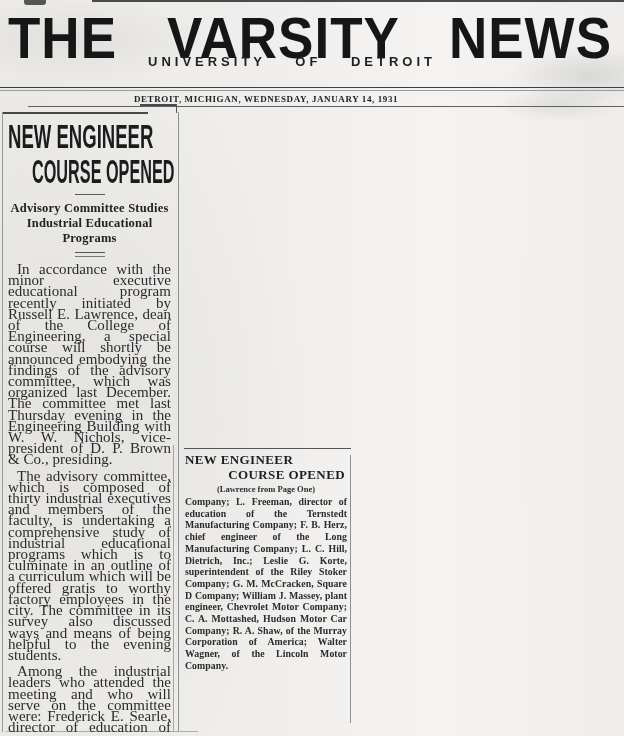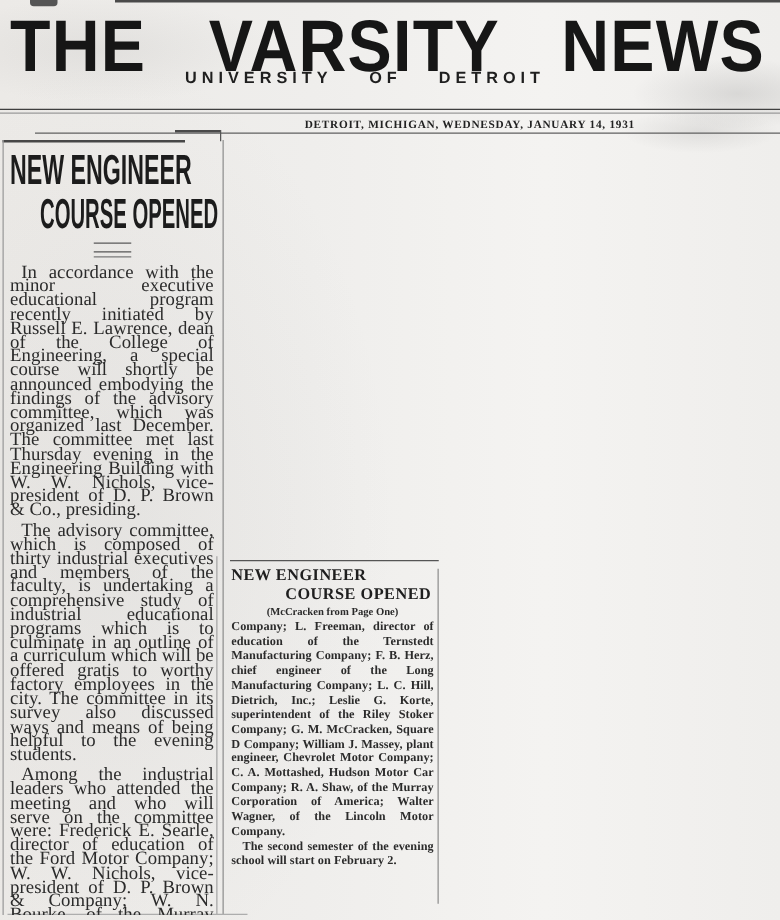--- a/index.html
+++ b/index.html
@@ -23,21 +23,21 @@
     letter-spacing:1px; color:#161616; text-align:justify; text-align-last:justify;
     transform:scaleY(1.10); transform-origin:top left; line-height:1;
   }
   .subtitle {
     position:absolute; top:54px; left:148px; width:288px;
     font-family:"Liberation Sans", sans-serif; font-weight:bold; font-size:13px;
     letter-spacing:4px; color:#1f1f1f; text-align:justify; text-align-last:justify;
   }
   .rule-a { position:absolute; top:87px; left:0; width:624px; height:2px;
     border-top:1px solid #3f3f3f; border-bottom:1px solid #9a9a9a; }
-  .dateline { position:absolute; top:94px; left:4px; width:504px; text-align:right;
+  .dateline { position:absolute; top:94px; left:14px; width:504px; text-align:center;
     font-size:9px; letter-spacing:0.6px; color:#222; font-weight:bold;font-family:Liberation Serif, serif; }
   .rule-b { position:absolute; top:106px; left:28px; width:596px; height:1px; background:#606060; }
   .rule-b2 { position:absolute; top:104px; left:140px; width:36px; height:2px; background:#4a4a4a; }
   .tick { position:absolute; top:104px; left:176px; width:1px; height:9px; background:#555; }
 
   
   .col-top-rule { position:absolute; top:112px; left:2px; width:146px; height:2px; background:#474747; }
   .col-left-rule { position:absolute; top:112px; left:2px; width:1px; height:620px; background:#9a9a9a; }
   .col-right-rule { position:absolute; top:112px; left:178px; width:1px; height:620px; background:#8f8f8f; }
   .col-right-rule2 { position:absolute; top:445px; left:173px; width:1px; height:287px; background:#a5a5a5; }
@@ -87,35 +87,35 @@
   <div class="col-top-rule"></div>
   <div class="col-left-rule"></div>
   <div class="col-right-rule"></div>
   <div class="col-right-rule2"></div>
   <div class="bottom-rule"></div>
 
   <div class="col-left">
     <div class="hl hl1">NEW ENGINEER</div>
     <div class="hl hl2">COURSE OPENED</div>
     <div class="sep"></div>
+    <div class="subhead">Advisory Committee Studies Industrial Educational Programs</div>
     <div class="sep2"></div>
     <div class="body">
       <p>In accordance with the minor executive educational program recently initiated by Russell E. Lawrence, dean of the College of Engineering, a special course will shortly be announced embodying the findings of the advisory committee, which was organized last December. The committee met last Thursday evening in the Engineering Building with W. W. Nichols, vice-president of D. P. Brown &amp; Co., presiding.</p>
       <p>The advisory committee, which is composed of thirty industrial executives and members of the faculty, is undertaking a comprehensive study of industrial educational programs which is to culminate in an outline of a curriculum which will be offered gratis to worthy factory employees in the city. The committee in its survey also discussed ways and means of being helpful to the evening students.</p>
       <p>Among the industrial leaders who attended the meeting and who will serve on the committee were: Frederick E. Searle, director of education of the Ford Motor Company; W. W. Nichols, vice-president of D. P. Brown &amp; Company; W. N. Bourke, of the Murray Corporation; C. M. Dotterres, of the Graham-Paige Company; A. L. Edwards, Gemmer Manufacturing</p>
     </div>
 
   </div>
 
   <div class="box-top-rule"></div>
   <div class="box-right-rule"></div>
 
   <div class="col-right">
     <div class="r-hl">NEW ENGINEER</div>
     <div class="r-hl r-hl2">COURSE OPENED</div>
-    <div class="r-cont">(McCracken from Page One)</div>
+    <div class="r-cont">(Lawrence from Page One)</div>
     <div class="r-body">
       <p style="text-indent:0;">Company; L. Freeman, director of education of the Ternstedt Manufacturing Company; F. B. Herz, chief engineer of the Long Manufacturing Company; L. C. Hill, Dietrich, Inc.; Leslie G. Korte, superintendent of the Riley Stoker Company; G. M. McCracken, Square D Company; William J. Massey, plant engineer, Chevrolet Motor Company; C. A. Mottashed, Hudson Motor Car Company; R. A. Shaw, of the Murray Corporation of America; Walter Wagner, of the Lincoln Motor Company.</p>
-      <p>The second semester of the evening school will start on February 2.</p>
     </div>
   </div>
 
 </div>
 
 </body></html>

